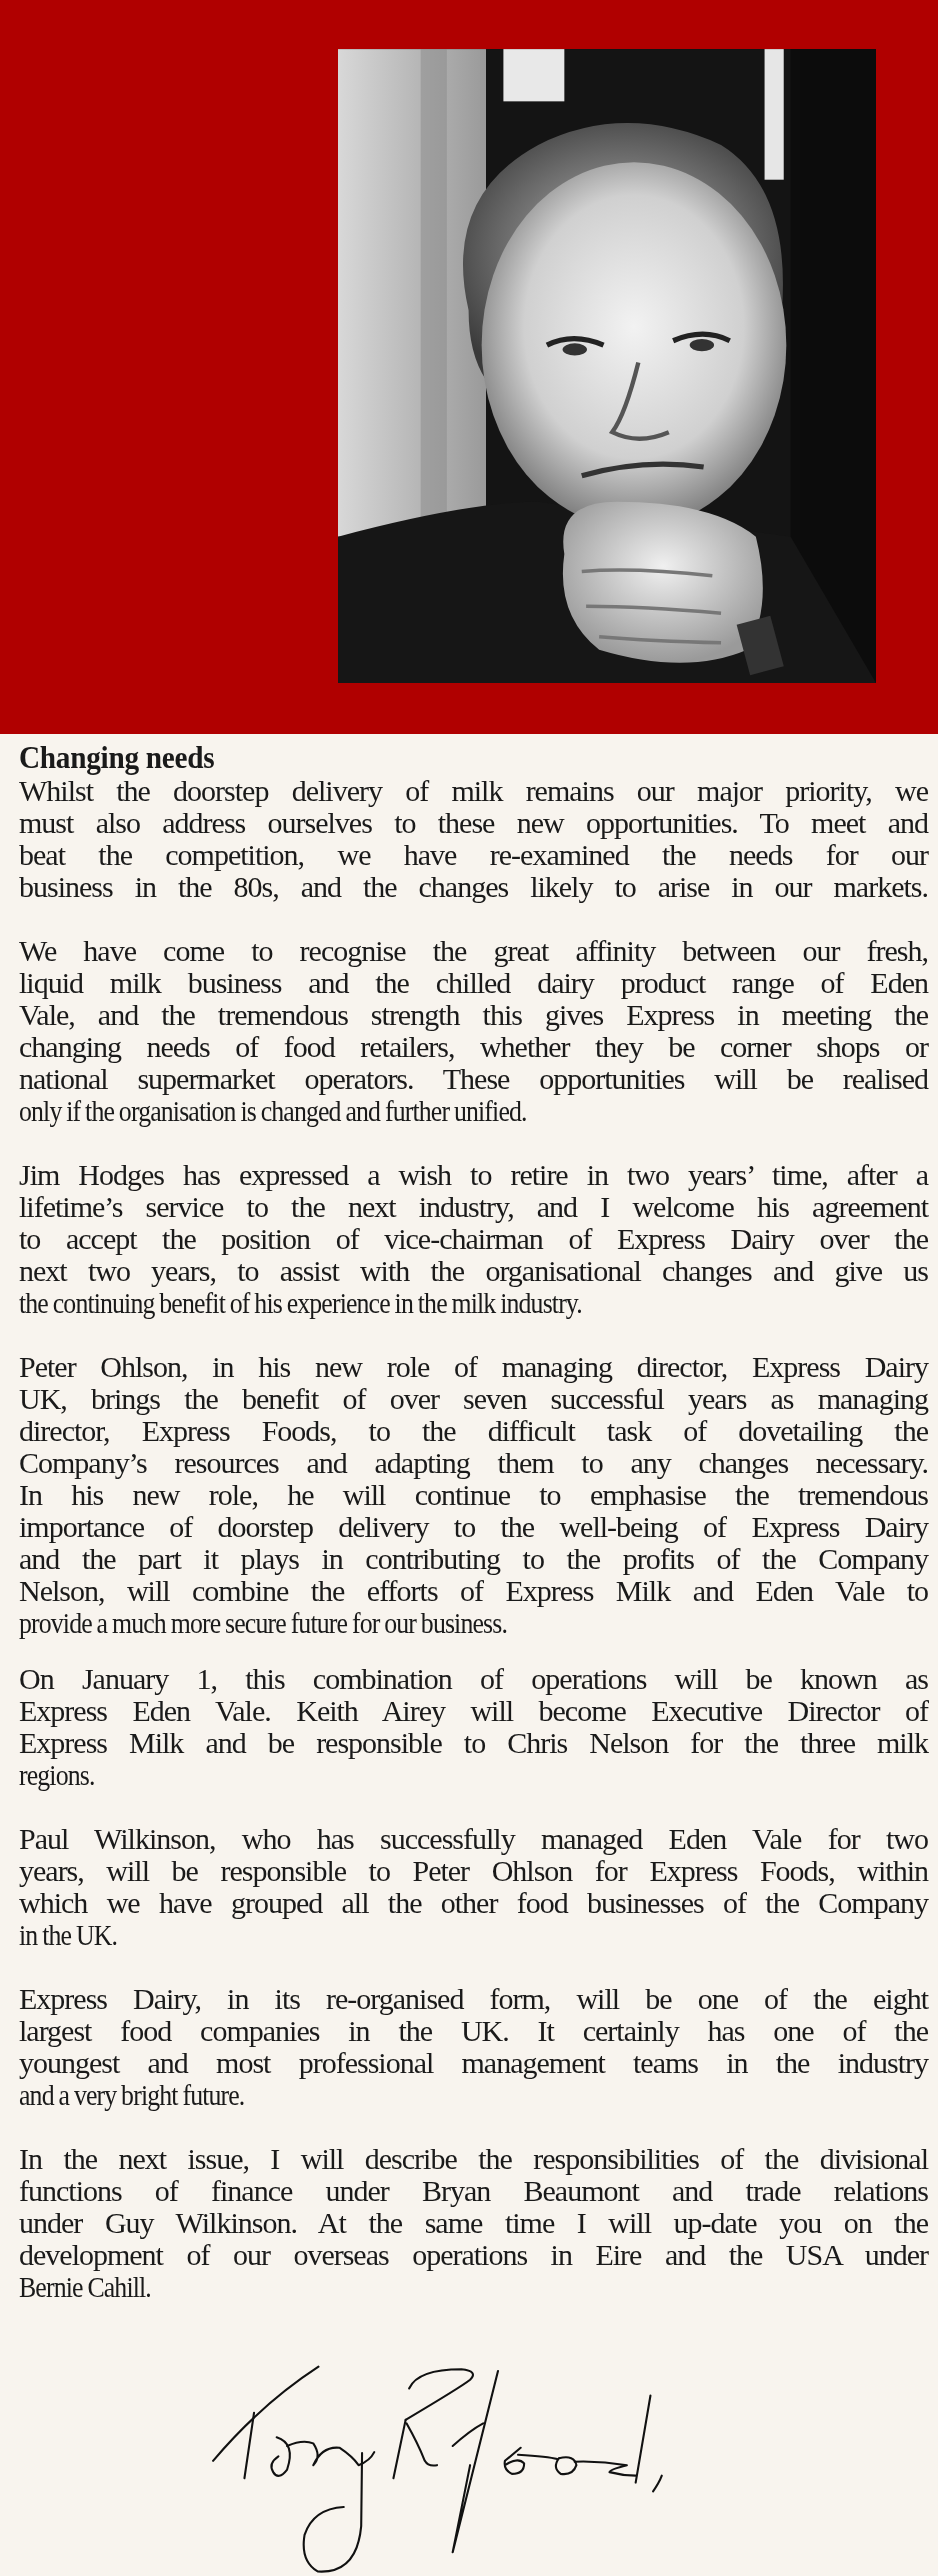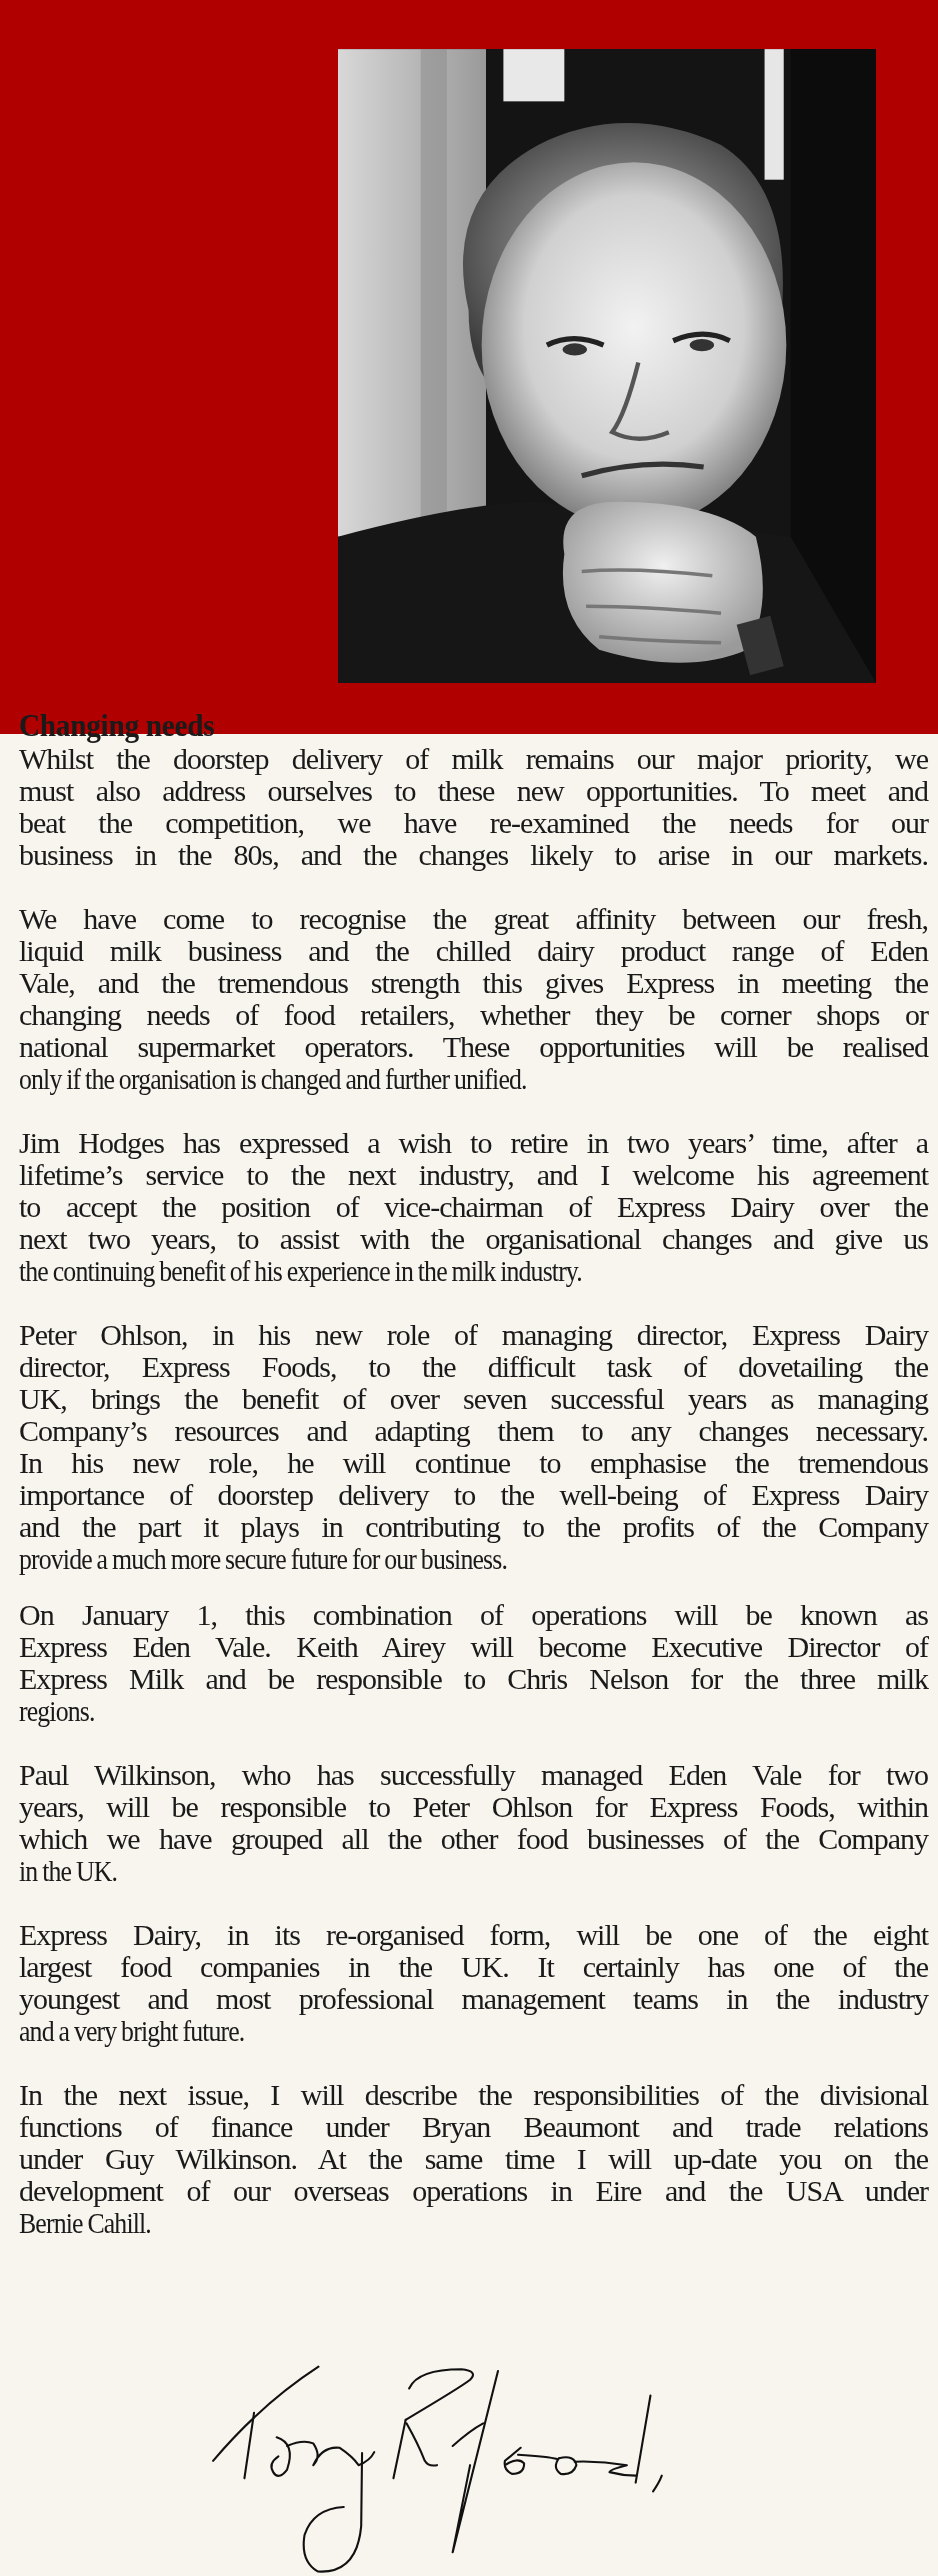--- a/index.html
+++ b/index.html
@@ -28,21 +28,21 @@
       top: 49px;
       width: 538px;
       height: 634px;
       background: #111;
       overflow: hidden;
     }
     .portrait svg { display: block; }
     .article {
       position: absolute;
       left: 19px;
-      top: 710px;
+      top: 742px;
       width: 909px;
     }
     .heading {
       font-family: "Liberation Serif", "DejaVu Serif", serif;
       font-weight: bold;
       font-size: 30.5px;
       line-height: 33px;
       height: 33px;
       margin: 0;
       transform: scaleX(0.96);
@@ -158,26 +158,27 @@
   <div class="para">
     <span class="line" style="display: block; width: 909px;">Jim Hodges has expressed a wish to retire in two years’ time, after a</span>
     <span class="line" style="display: block; width: 909px;">lifetime’s service to the next industry, and I welcome his agreement</span>
     <span class="line" style="display: block; width: 909px;">to accept the position of vice-chairman of Express Dairy over the</span>
     <span class="line" style="display: block; width: 909px;">next two years, to assist with the organisational changes and give us</span>
     <span class="line last" style="display: block; width: 1058px; transform: scaleX(0.86); transform-origin: left top;">the continuing benefit of his experience in the milk industry.</span>
   </div>
 
   <div class="para">
     <span class="line" style="display: block; width: 909px;">Peter Ohlson, in his new role of managing director, Express Dairy</span>
+    <span class="line" style="display: block; width: 909px;">UK, brings the benefit of over seven successful years as managing</span>
     <span class="line" style="display: block; width: 909px;">director, Express Foods, to the difficult task of dovetailing the</span>
-    <span class="line" style="display: block; width: 909px;">UK, brings the benefit of over seven successful years as managing</span>
     <span class="line" style="display: block; width: 909px;">Company’s resources and adapting them to any changes necessary.</span>
     <span class="line" style="display: block; width: 909px;">In his new role, he will continue to emphasise the tremendous</span>
     <span class="line" style="display: block; width: 909px;">importance of doorstep delivery to the well-being of Express Dairy</span>
     <span class="line" style="display: block; width: 909px;">and the part it plays in contributing to the profits of the Company</span>
+    <span class="line" style="display: block; width: 909px;">Nelson, will combine the efforts of Express Milk and Eden Vale to</span>
     <span class="line last" style="display: block; width: 1058px; transform: scaleX(0.86); transform-origin: left top;">provide a much more secure future for our business.</span>
   </div>
 
   <div class="para tight">
     <span class="line" style="display: block; width: 909px;">On January 1, this combination of operations will be known as</span>
     <span class="line" style="display: block; width: 909px;">Express Eden Vale. Keith Airey will become Executive Director of</span>
     <span class="line" style="display: block; width: 909px;">Express Milk and be responsible to Chris Nelson for the three milk</span>
     <span class="line last" style="display: block; width: 1058px; transform: scaleX(0.86); transform-origin: left top;">regions.</span>
   </div>
 

